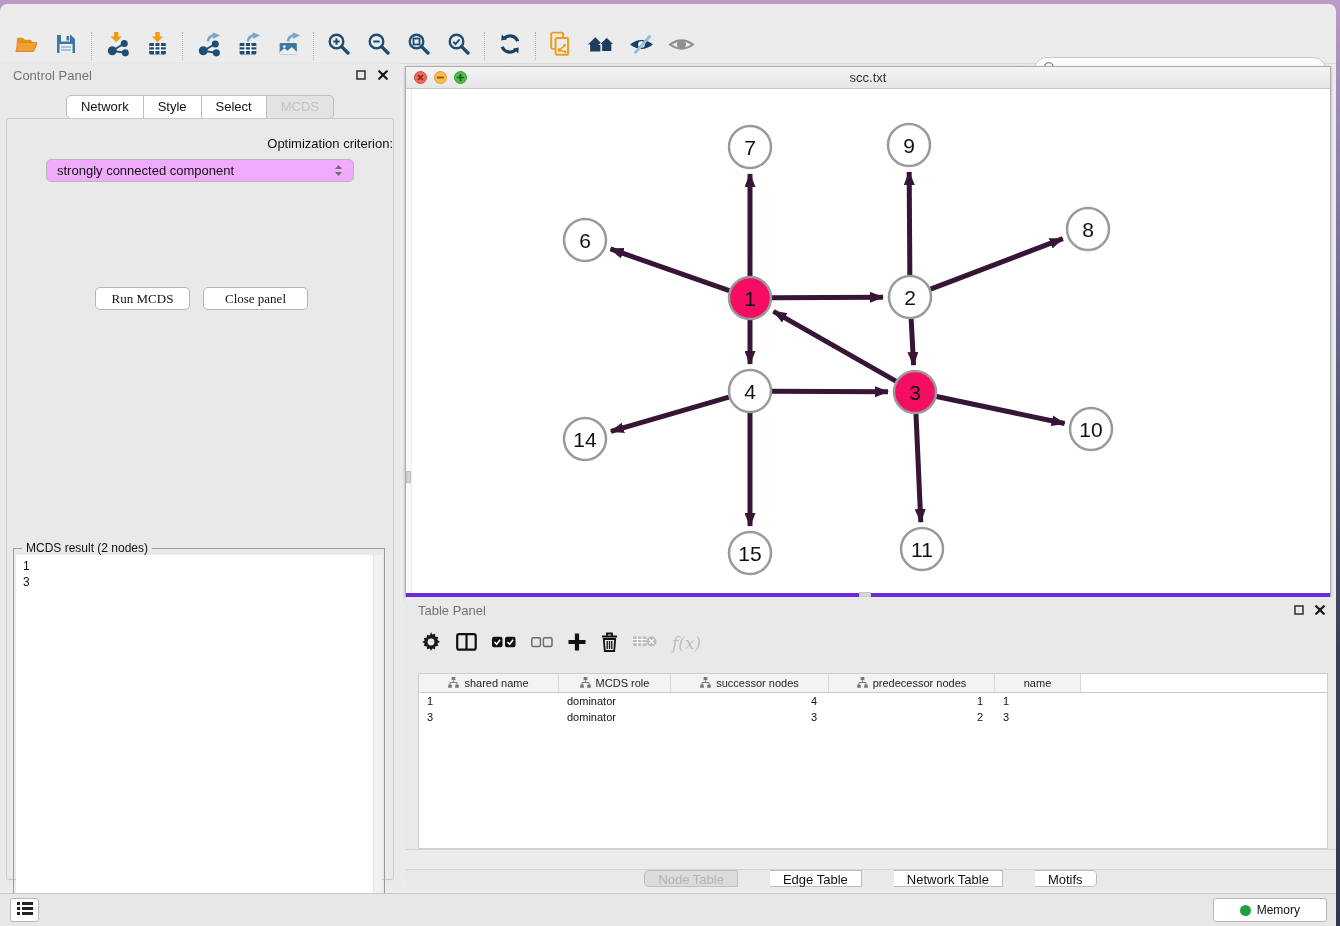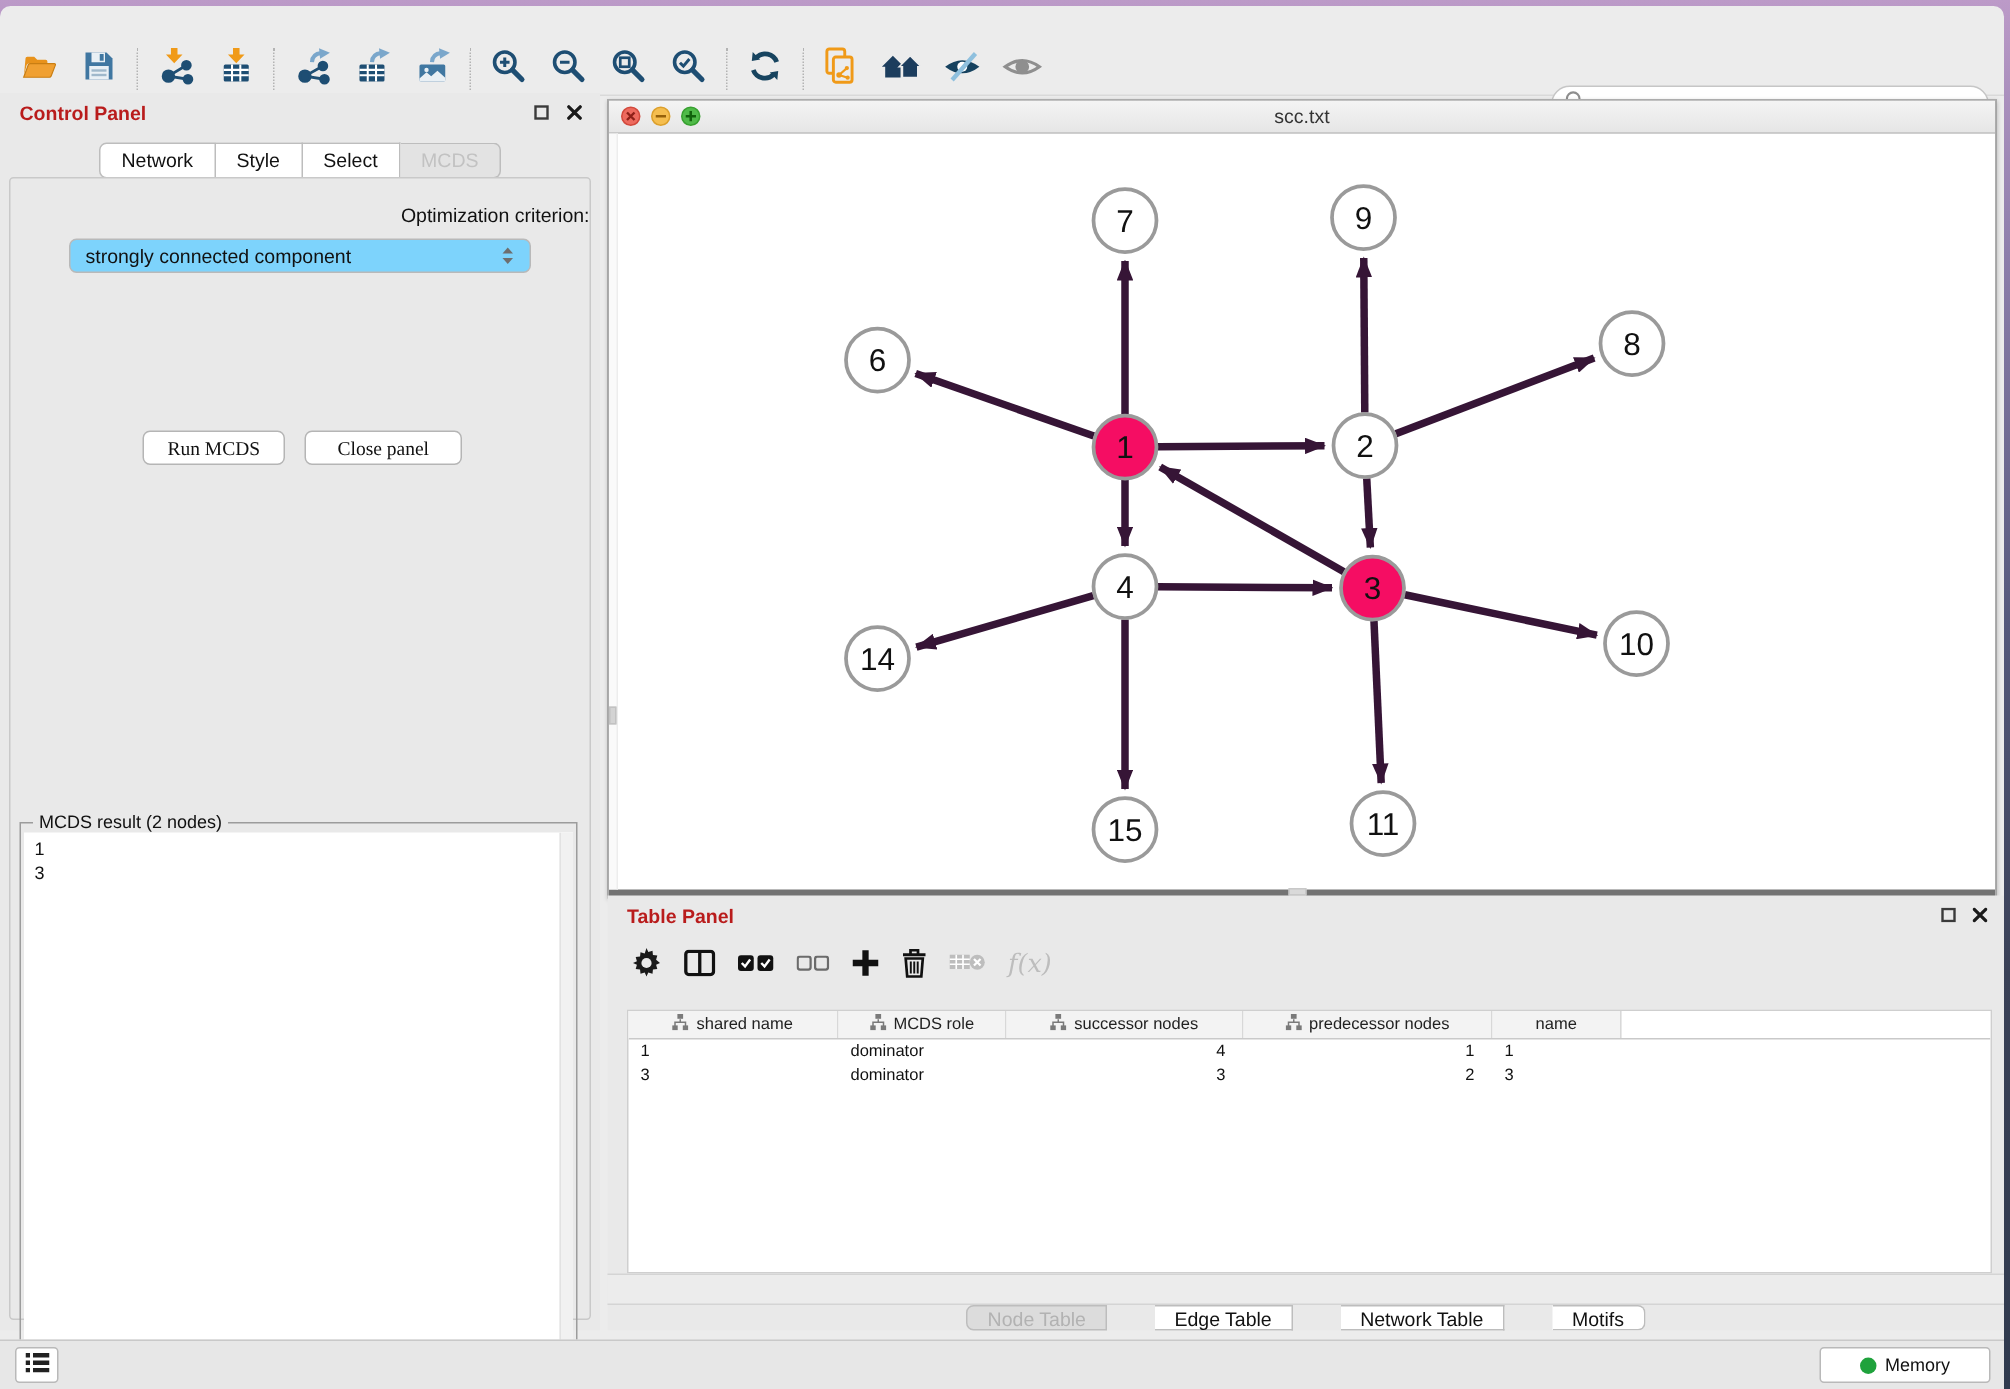--- a/index.html
+++ b/index.html
@@ -23,46 +23,46 @@
   .tbtn { width:40px; height:32px; display:flex; align-items:center; justify-content:center;
     background:none; border:none; cursor:pointer; }
   .tsep { width:1px; height:28px; border-left:1px dotted #B3B3B3; margin:0 5px; }
   .searchbox { position:absolute; right:10px; top:29px; width:292px; height:25px;
     background:#fff; border:1px solid #C6C6C6; border-radius:13px; display:flex; align-items:center; padding:0 8px; }
   .searchbox input { border:none; outline:none; flex:1; font-size:12px; background:transparent; margin-left:5px; }
 
   
   .control-panel { position:absolute; left:0; top:58px; width:400px; height:825px; background:#E9E9E9; }
   .panel-head { position:absolute; left:0; top:0; width:100%; height:26px; }
-  .panel-title { position:absolute; left:13px; top:6px; font-size:13px; color:#b91c1c;font-weight:bold; }
+  .panel-title { position:absolute; left:13px; top:6px; font-size:13px; color:#737373; }
   .panel-ico { position:absolute; top:6px; width:14px; height:14px; display:flex; align-items:center; justify-content:center; cursor:pointer; }
   .cp-tabs { position:absolute; left:0; top:33px; width:100%; display:flex; justify-content:center; }
   .cp-tab { font-size:13px; color:#111; background:#FFF; border:1px solid #BDBDBD; border-left:none;
     padding:3px 14px 4px; cursor:pointer; }
   .cp-tab:first-child { border-left:1px solid #BDBDBD; border-radius:5px 0 0 5px; }
   .cp-tab:last-child { border-radius:0 5px 5px 0; }
   .cp-tab.active { background:#E3E3E3; color:#C2C2C2; }
   .cp-content { position:absolute; left:6px; top:56px; width:388px; height:762px;
     background:#E9E9E9; border:1px solid #C9C9C9; border-radius:3px; }
   .opt-label { position:absolute; left:0; top:17px; width:100%; text-align:right; font-size:13px; color:#111; }
-  .criterion { position:absolute; left:39px; top:40px; width:308px; height:23px; background:#7dd3fc;
+  .criterion { position:absolute; left:39px; top:40px; width:308px; height:23px; background:#f0abfc;
     border:1px solid #B9B9B9; border-radius:5px; font-size:13px; color:#111;
     display:flex; align-items:center; padding:0 10px; cursor:pointer; }
   .criterion .stepper { margin-left:auto; display:flex; flex-direction:column; align-items:center; gap:1px; }
   .btn { position:absolute; height:23px; background:#FFF; border:1px solid #B5B5B5; border-radius:5px;
     font-size:13px; color:#111; font-family:Liberation Serif, serif; cursor:pointer;margin-top:40px; }
   .fieldset { position:absolute; left:6px; top:429px; width:372px; height:381px; border:1px solid #9C9C9C; }
   .fieldset-legend { position:absolute; left:8px; top:-8px; background:#E9E9E9; padding:0 4px; font-size:12px; color:#111; }
   .result-area { position:absolute; left:2px; right:2px; top:6px; bottom:2px; background:#FFF; overflow:hidden; }
   .result-scroll { position:absolute; right:0; top:0; width:9px; height:100%; background:#F1F1F1; border-left:1px solid #E2E2E2; }
   .result-line { font-size:12px; color:#111; padding-left:7px; line-height:16px; }
 
   
   .net-window { position:absolute; left:405px; top:62px; width:926px; height:533px;
-    background:#737373; border:1px solid #ACACAC; box-shadow:0 1px 3px rgba(0,0,0,.25); }
+    background:#6d28d9; border:1px solid #ACACAC; box-shadow:0 1px 3px rgba(0,0,0,.25); }
   .net-titlebar { position:absolute; left:0; top:0; width:100%; height:22px;
     background:linear-gradient(#F4F4F4,#E6E6E6); border-bottom:1px solid #C9C9C9; }
   .nt-dot { position:absolute; top:4px; width:13px; height:13px; border-radius:50%;
     display:flex; align-items:center; justify-content:center; font-size:9px; font-weight:bold; cursor:pointer; }
   .net-title { position:absolute; top:3px; left:0; width:100%; text-align:center; font-size:13px; color:#333; }
   .net-canvas { position:absolute; left:0; top:22px; width:924px; height:504px; background:#FFF; }
   .vgrip { position:absolute; left:0; top:22px; width:6px; height:504px; background:#FAFAFA; border-right:1px solid #EDEDED; }
   .vgrip .handle { position:absolute; left:0; top:382px; width:5px; height:12px; background:#D3D3D3; border:1px solid #C2C2C2; }
   .hgrip { position:absolute; left:453px; bottom:1px; width:12px; height:5px; background:#D9D9D9; border:1px solid #C8C8C8; }
 

